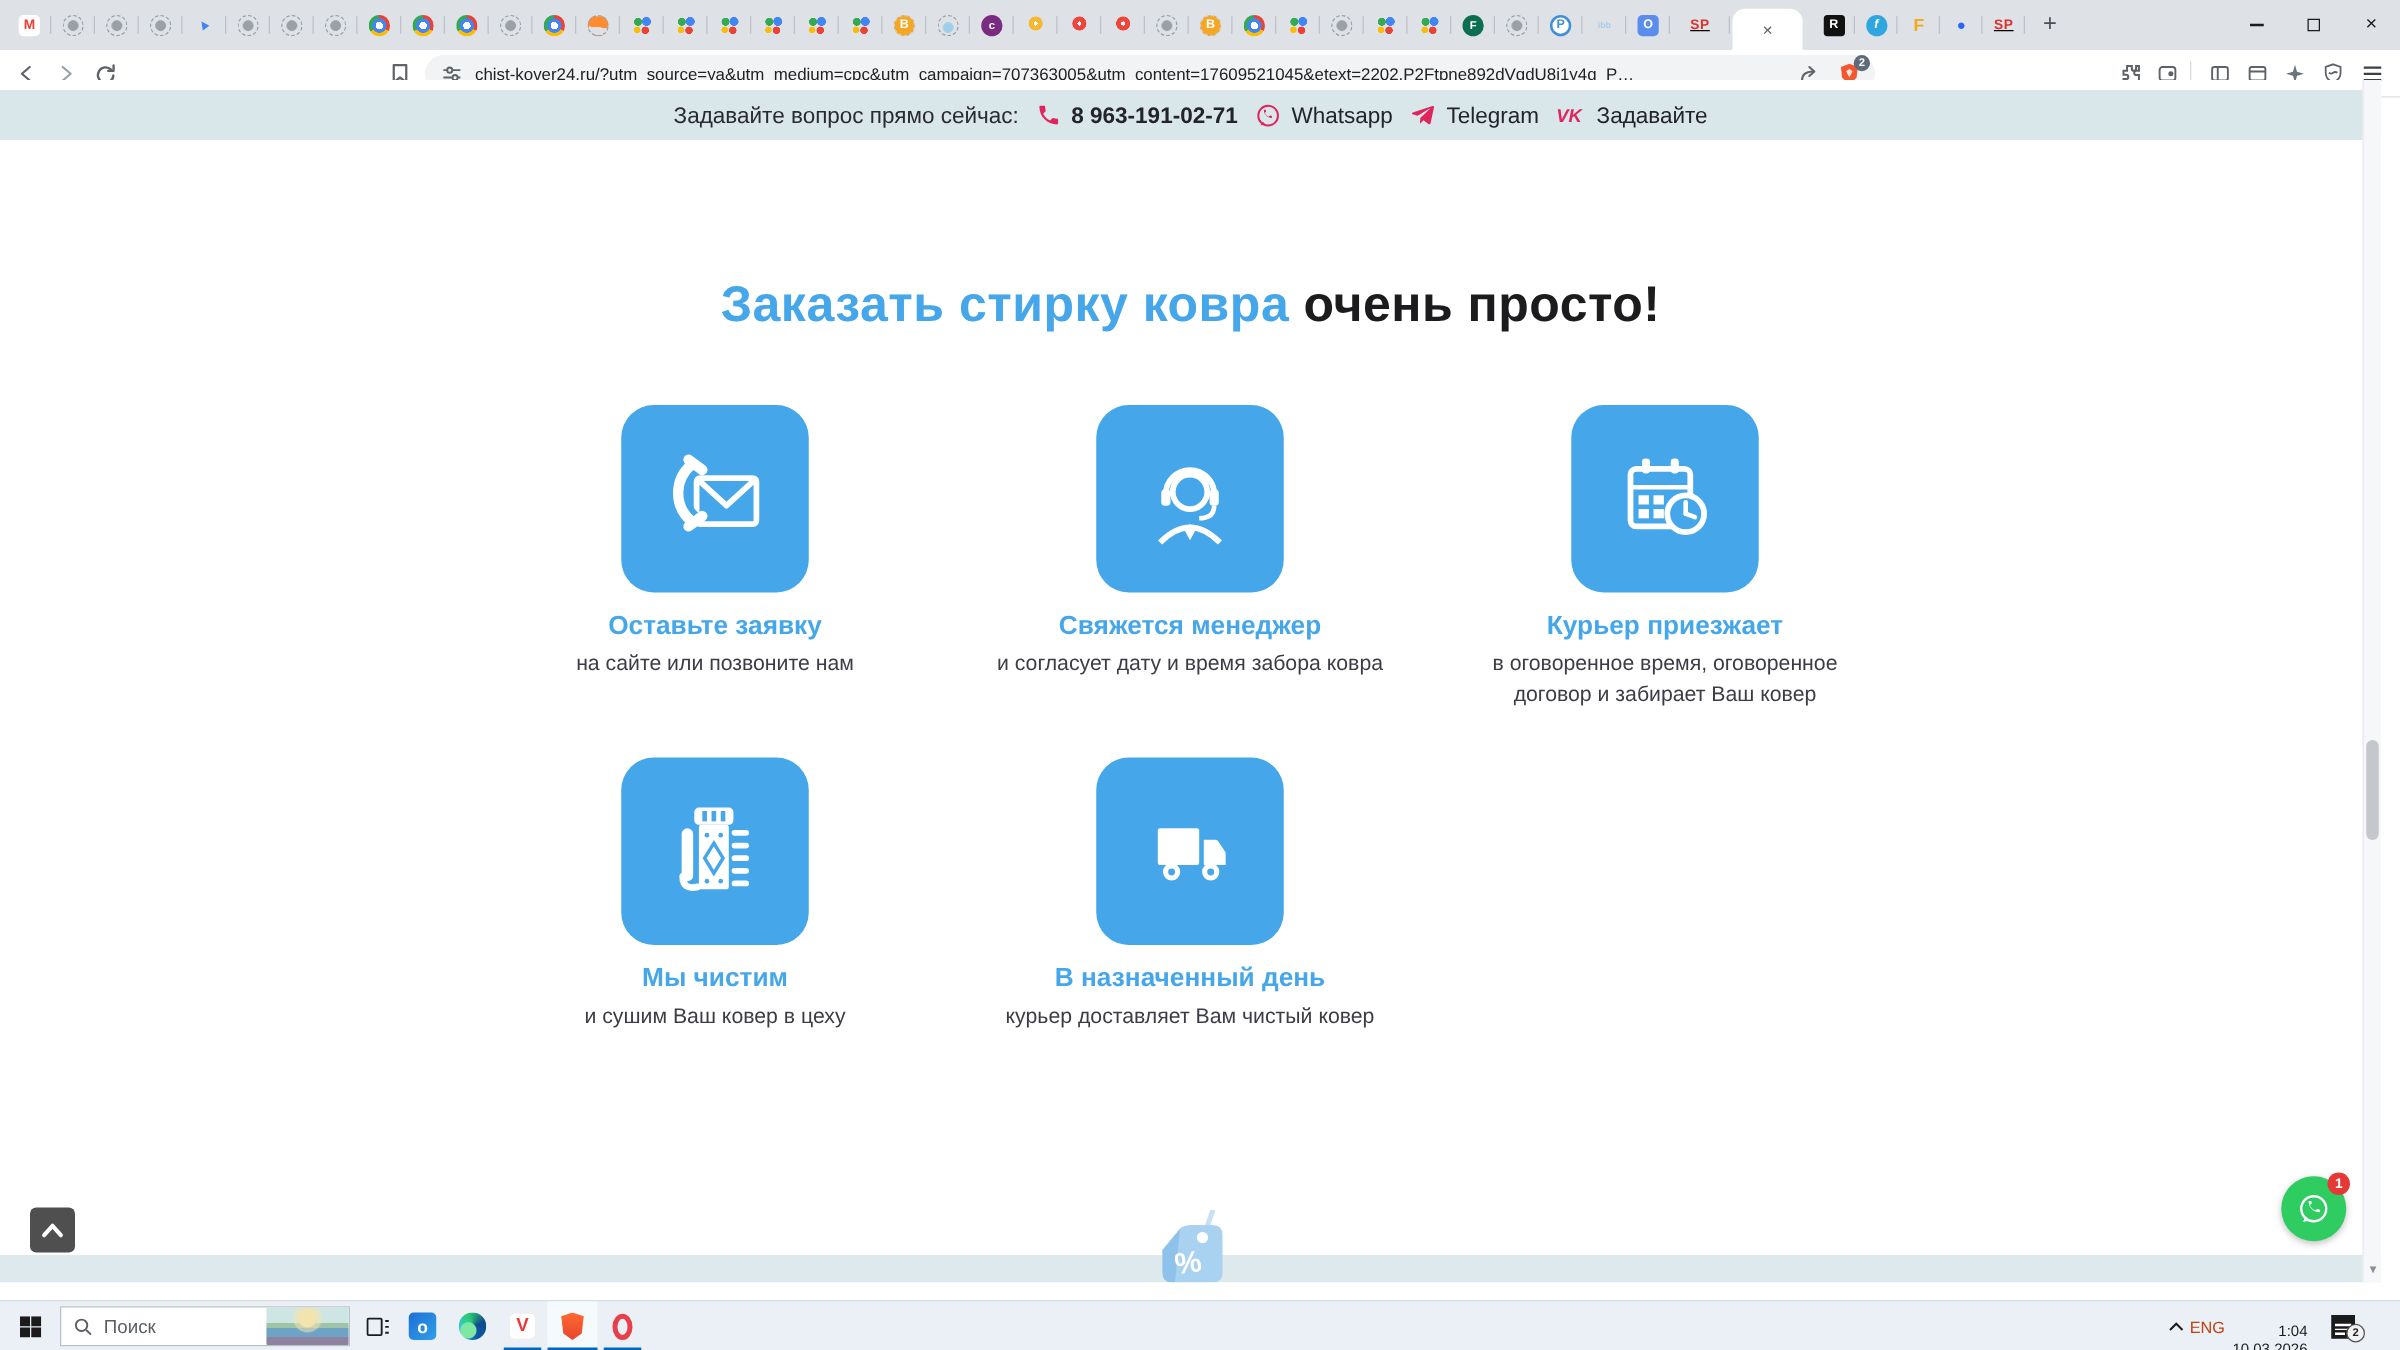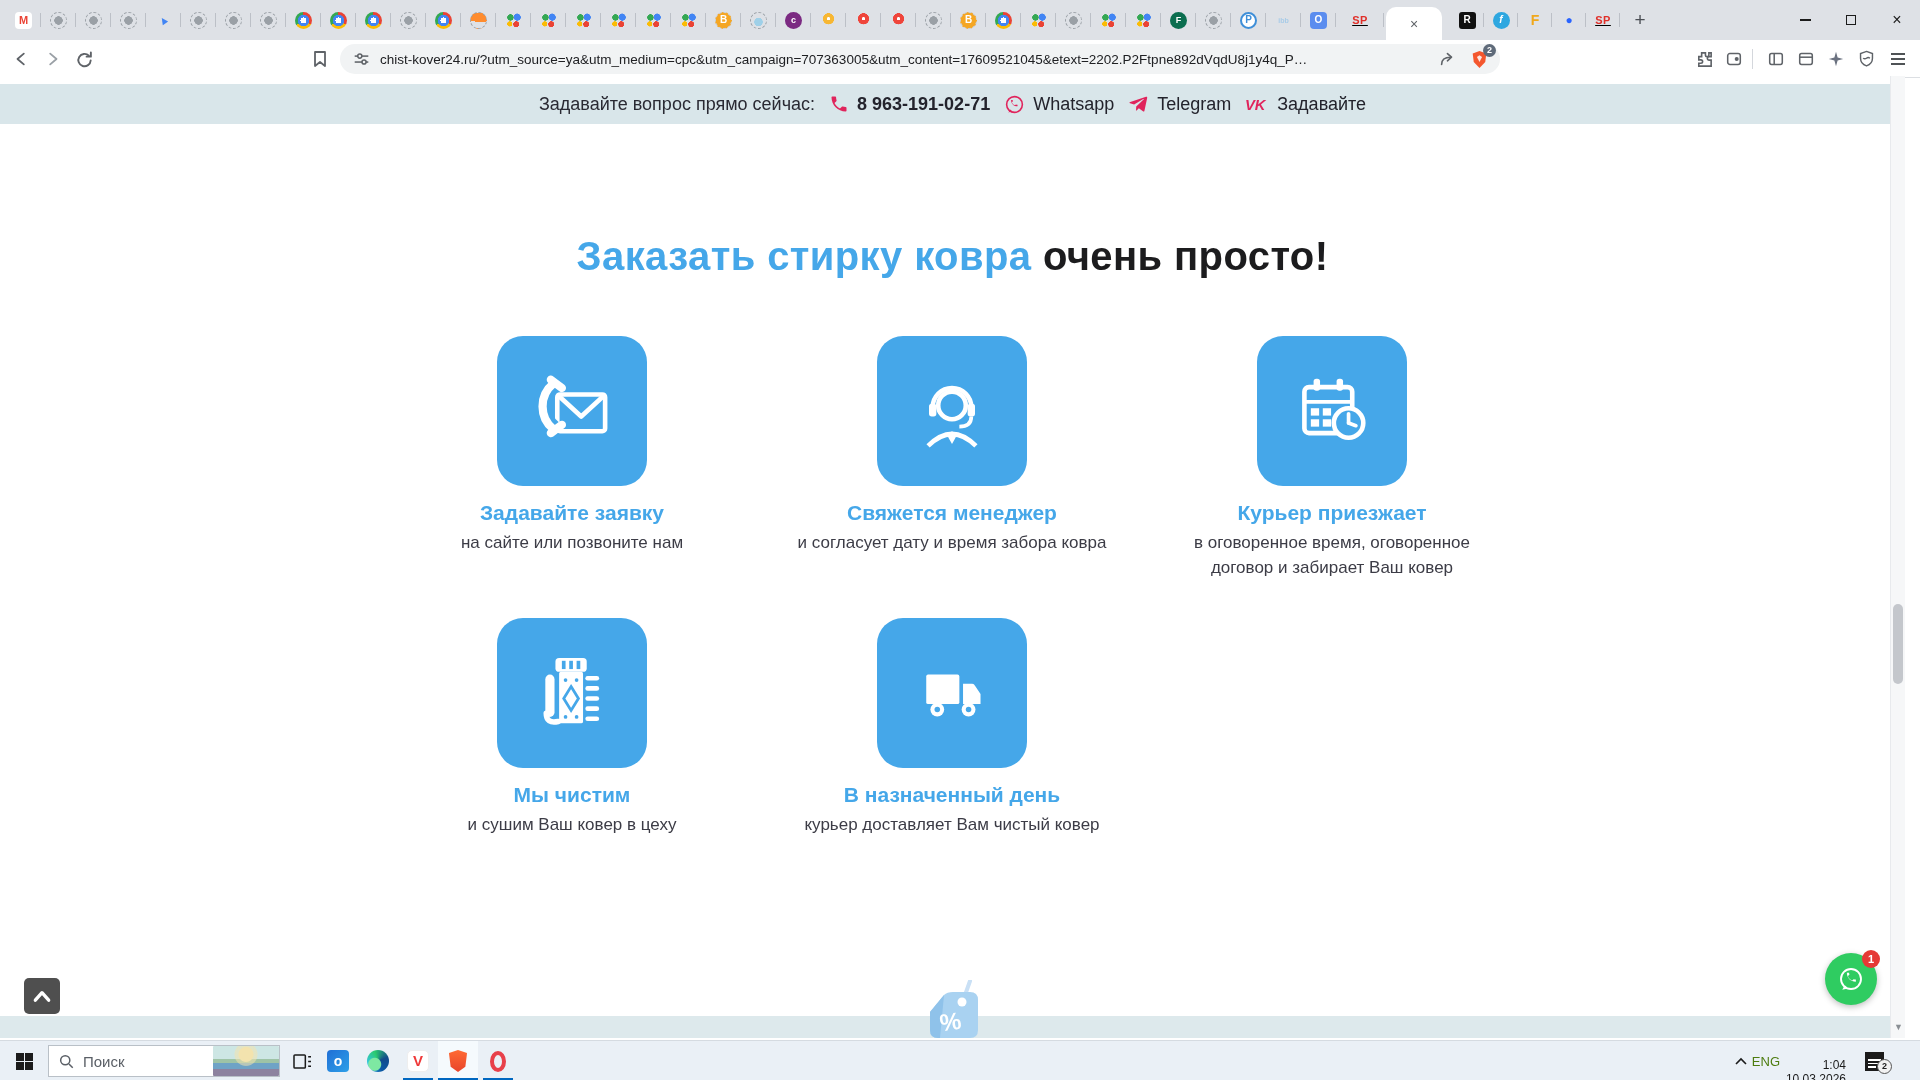--- a/index.html
+++ b/index.html
@@ -53,21 +53,21 @@
   .nav-ic{position:absolute;top:7px;width:24px;height:24px;display:flex;align-items:center;justify-content:center;}
   .urlpill{position:absolute;left:340px;top:4px;width:1160px;height:30px;background:#f1f3f4;border-radius:16px;
      display:flex;align-items:center;padding:0 10px;}
   .urltext{margin-left:8px;font-size:13.5px;color:#202124;white-space:nowrap;overflow:hidden;flex:1;}
   .pill-ic{width:22px;height:22px;display:flex;align-items:center;justify-content:center;flex:none;position:relative;}
   .shieldbadge{position:absolute;top:-4px;right:-6px;min-width:13px;height:13px;border-radius:7px;background:#5f6b7a;
      color:#fff;font:700 9px/13px "Liberation Sans",sans-serif;text-align:center;padding:0 2px;}
   .toolsep{position:absolute;left:1752px;top:9px;width:1px;height:20px;background:#d4d7dc;}
 
   
-  .content{position:absolute;left:0;top:76px;width:1905px;height:962px;background:#fff;overflow:hidden;}
+  .content{position:absolute;left:0;top:64px;width:1905px;height:962px;background:#fff;overflow:hidden;}
   .contactbar{position:absolute;left:0;top:8px;width:1905px;height:40px;background:#d9e6ea;
      display:flex;align-items:center;justify-content:center;gap:14px;font-size:18px;color:#2a2a33;}
   .cb-item{display:flex;align-items:center;gap:8px;}
   .cb-phone{font-weight:700;color:#23232c;}
   .cb-link{color:#23232c;}
   .heading{position:absolute;left:0;top:158px;width:1905px;text-align:center;
      font-size:40px;font-weight:800;letter-spacing:.4px;color:#1c1c1e;}
   .heading .acc{color:#45a7e9;}
   .stepgrid{position:absolute;left:382px;top:260px;width:1140px;display:grid;
      grid-template-columns:repeat(3,380px);grid-template-rows:282px auto;}
@@ -103,21 +103,21 @@
      color:#fff;font:800 14px/22px "Liberation Sans",sans-serif;text-align:center;}
   .edge-ic{width:22px;height:22px;border-radius:50%;
      background:radial-gradient(circle at 35% 65%,#7ee8a2 0 6px,transparent 7px),
      conic-gradient(from 160deg,#0c59a4,#36c5f0,#2bcb6f,#114a8b,#0c59a4);}
   .vivaldi-ic{width:22px;height:22px;border-radius:5px;background:#fff;border:1px solid #eee;
      color:#ef3939;font:800 15px/20px "Liberation Sans",sans-serif;text-align:center;}
   .brave-ic{width:21px;height:22px;background:linear-gradient(180deg,#ff6a33,#e8452b);
      clip-path:polygon(50% 0,93% 14%,85% 76%,50% 100%,15% 76%,7% 14%);}
   .opera-ic{width:16px;height:21px;border:4.5px solid #e8404a;border-radius:50%;}
   .tray-time{position:absolute;right:74px;top:17px;text-align:right;font-size:12px;line-height:14px;color:#1b1b1b;}
-  .tray-lang{position:absolute;right:140px;top:0;height:40px;display:flex;align-items:center;font-size:13px;color:#4d7c0f;}
+  .tray-lang{position:absolute;right:140px;top:0;height:40px;display:flex;align-items:center;font-size:13px;color:#c2410c;}
   .tray-chevron{position:absolute;right:172px;top:0;height:40px;display:flex;align-items:center;}
   .actioncenter{position:absolute;right:36px;top:0;height:40px;display:flex;align-items:center;}
   .ac-ic{position:relative;width:19px;height:19px;background:#1b1b1b;
      display:flex;flex-direction:column;justify-content:flex-end;gap:2px;padding:3px;}
   .ac-ic i{display:block;height:1.5px;background:#fff;}
   .acbadge{position:absolute;right:-8px;bottom:-3px;width:15px;height:15px;border-radius:50%;background:#f2f2f2;
      border:1px solid #555;color:#222;font:700 9px/13px "Liberation Sans",sans-serif;text-align:center;}
 </style>
 </head>
 <body>
@@ -410,21 +410,21 @@
         <div class="tile">
           <svg width="92" height="92" viewBox="0 0 100 100">
             <rect x="34" y="32" width="52" height="40" rx="3" fill="none" stroke="#fff" stroke-width="5"></rect>
             <polyline points="36,34 60,56 84,34" fill="none" stroke="#fff" stroke-width="5" stroke-linejoin="round"></polyline>
             <path d="M30 20 C14 33 14 57 30 70" fill="none" stroke="#45a7e9" stroke-width="19"></path>
             <path d="M30 20 C14 33 14 57 30 70" fill="none" stroke="#fff" stroke-width="9" stroke-linecap="round"></path>
             <line x1="27" y1="16" x2="39" y2="25" stroke="#fff" stroke-width="9" stroke-linecap="round"></line>
             <line x1="27" y1="74" x2="39" y2="65" stroke="#fff" stroke-width="9" stroke-linecap="round"></line>
           </svg>
         </div>
-        <div class="step-title">Задавайте заявку</div>
+        <div class="step-title">Оставьте заявку</div>
         <div class="step-desc">на сайте или позвоните нам</div>
       </div>
 
       <div class="step">
         <div class="tile">
           <svg width="92" height="92" viewBox="0 0 100 100" fill="none" stroke="#fff" stroke-width="5">
             <circle cx="50" cy="44" r="15"></circle>
             <path d="M29 46a21 21 0 0 1 42 0"></path>
             <rect x="25" y="42" width="8" height="14" rx="3" fill="#fff" stroke="none"></rect>
             <rect x="67" y="42" width="8" height="14" rx="3" fill="#fff" stroke="none"></rect>

